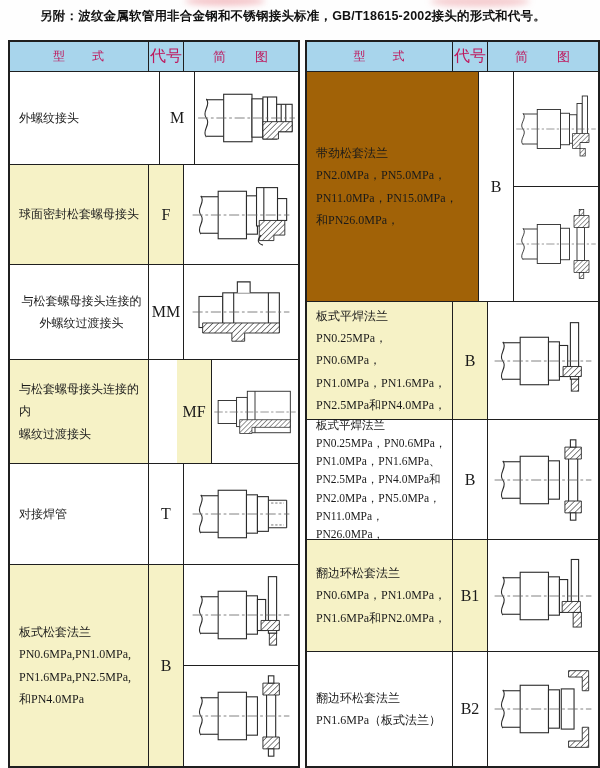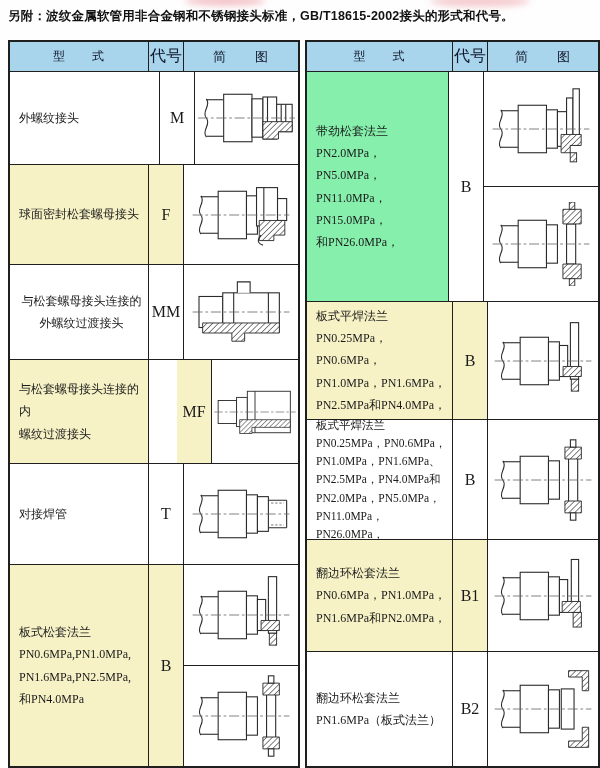--- a/index.html
+++ b/index.html
@@ -8,33 +8,33 @@
   }
   html,body{margin:0;padding:0;background:#ffffff;}
   .page{
     position:relative;width:600px;height:768px;background:#fefefe;
     font-family:"Liberation Serif", serif;color:var(--ink);overflow:hidden;
   }
   .smudge{position:absolute;border-radius:50%;filter:blur(3px);pointer-events:none;}
   .s1{left:185px;top:-4px;width:80px;height:10px;background:rgba(225,90,100,.35);}
   .s2{left:430px;top:-4px;width:100px;height:11px;background:rgba(225,90,100,.30);}
   .title{
-    position:absolute;left:8px;top:8px;width:586px;
+    position:absolute;left:0;top:8px;width:586px;
     font-family:"Liberation Sans", sans-serif;font-weight:bold;
-    font-size:12.5px;letter-spacing:.2px;color:#111;
+    font-size:12.5px;letter-spacing:.2px;color:#111;text-align:center;
   }
   .tables{position:absolute;left:8px;top:40px;display:flex;gap:5px;}
   .gtable{border:2px solid var(--bd);background:#fff;}
   .trow{display:flex;border-bottom:1px solid var(--bd);box-sizing:border-box;}
   .trow:last-child{border-bottom:none;}
   .cell{box-sizing:border-box;border-right:1px solid var(--bd);min-width:0;}
   .cell:last-child{border-right:none;}
   .hrow .cell{
     display:flex;align-items:center;justify-content:center;
-    font-size:13px;letter-spacing:1px;color:#0f172a;
+    font-size:13px;letter-spacing:1px;color:#be185d;
   }
   .cell.type{
     display:flex;flex-direction:column;justify-content:center;
     padding:4px 4px 4px 9px;font-size:12px;line-height:1.85;
   }
   .cell.type.tight{line-height:1.58;font-size:11.5px;}
   .cell.code{
     display:flex;align-items:center;justify-content:center;
     font-size:16px;
   }
@@ -247,21 +247,21 @@
           </div>
         </div>
       </div>
     <div class="gtable" id="right-table" style="width:291px">
         <div class="trow hrow" style="height: 30px; background: rgb(168, 213, 236);">
           <div class="cell type" style="width: 146px; align-items: center; justify-content: center; padding: 0px;">型　　式</div>
           <div class="cell code" style="width: 35px; letter-spacing: 0px;">代号</div>
           <div class="cell diag" style="align-items: center; justify-content: center; flex-direction: row; background: rgb(168, 213, 236); font-size: 13px;">简　　图</div>
         </div>
         <div class="trow" style="height: 230px;">
-          <div class="cell type" style="width: 142px; background: #86efac;">
+          <div class="cell type" style="width: 172px; background: #a16207;">
             <div>带劲松套法兰</div>
             <div>PN2.0MPa，PN5.0MPa，</div>
             <div>PN11.0MPa，PN15.0MPa，</div>
             <div>和PN26.0MPa，</div>
           </div>
           <div class="cell code" style="width: 35px; background: rgb(255, 255, 255);">B</div>
           <div class="cell diag">
             <div class="sub">
               <svg width="104" height="84" viewBox="0 0 112 92">
                 <defs>

